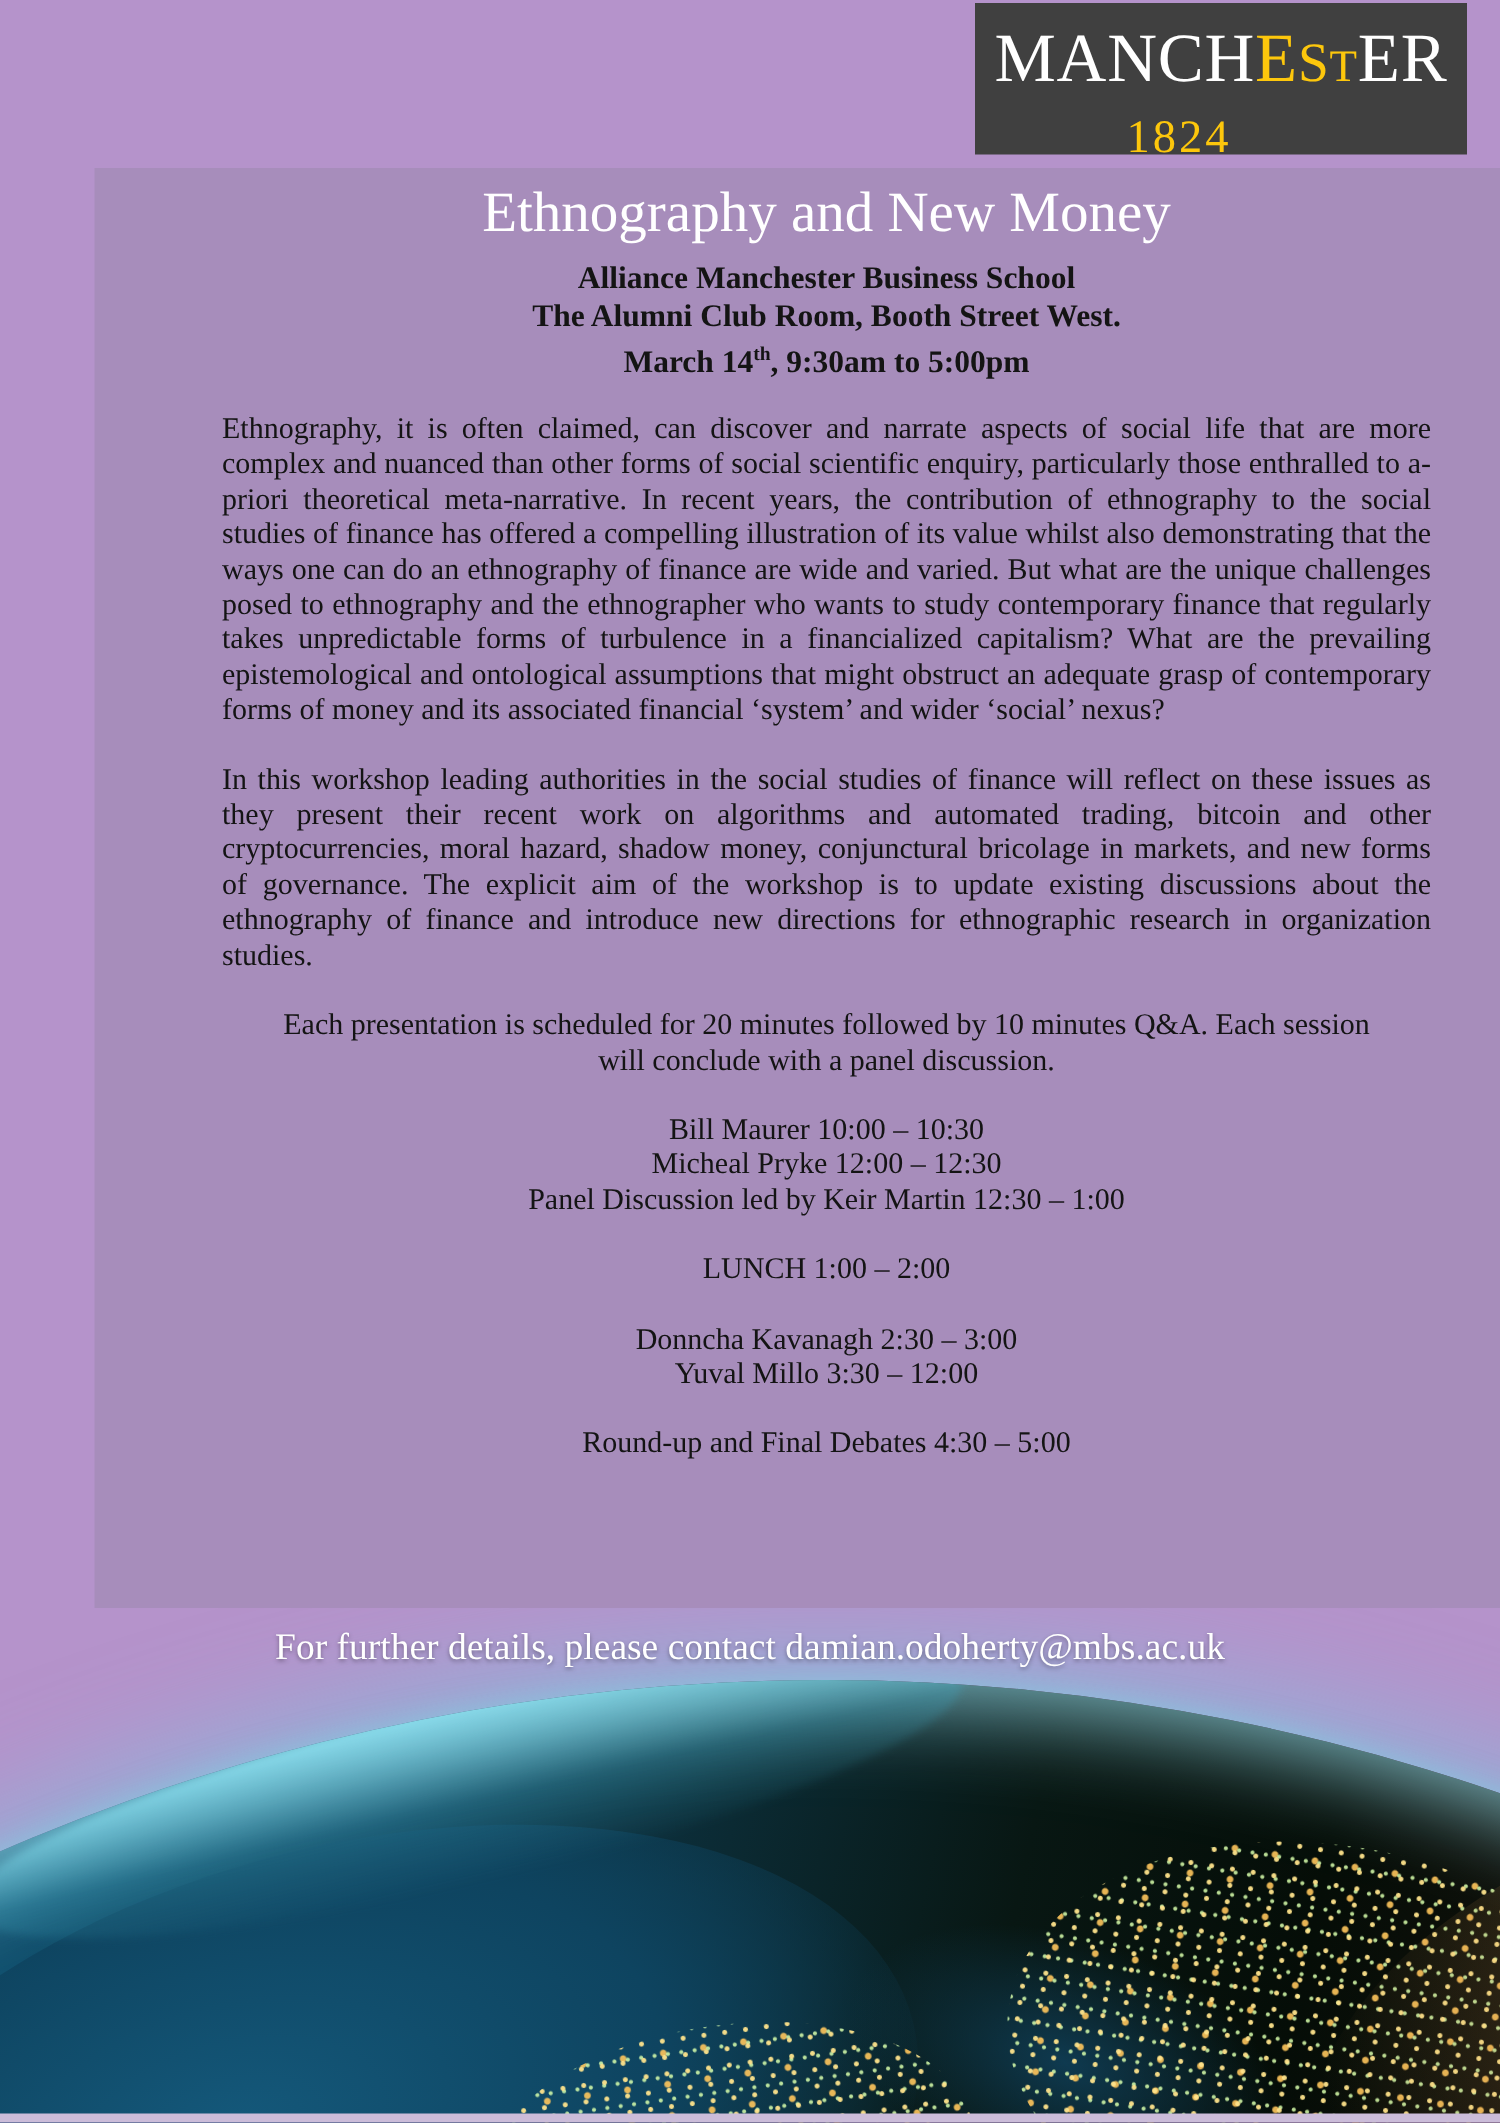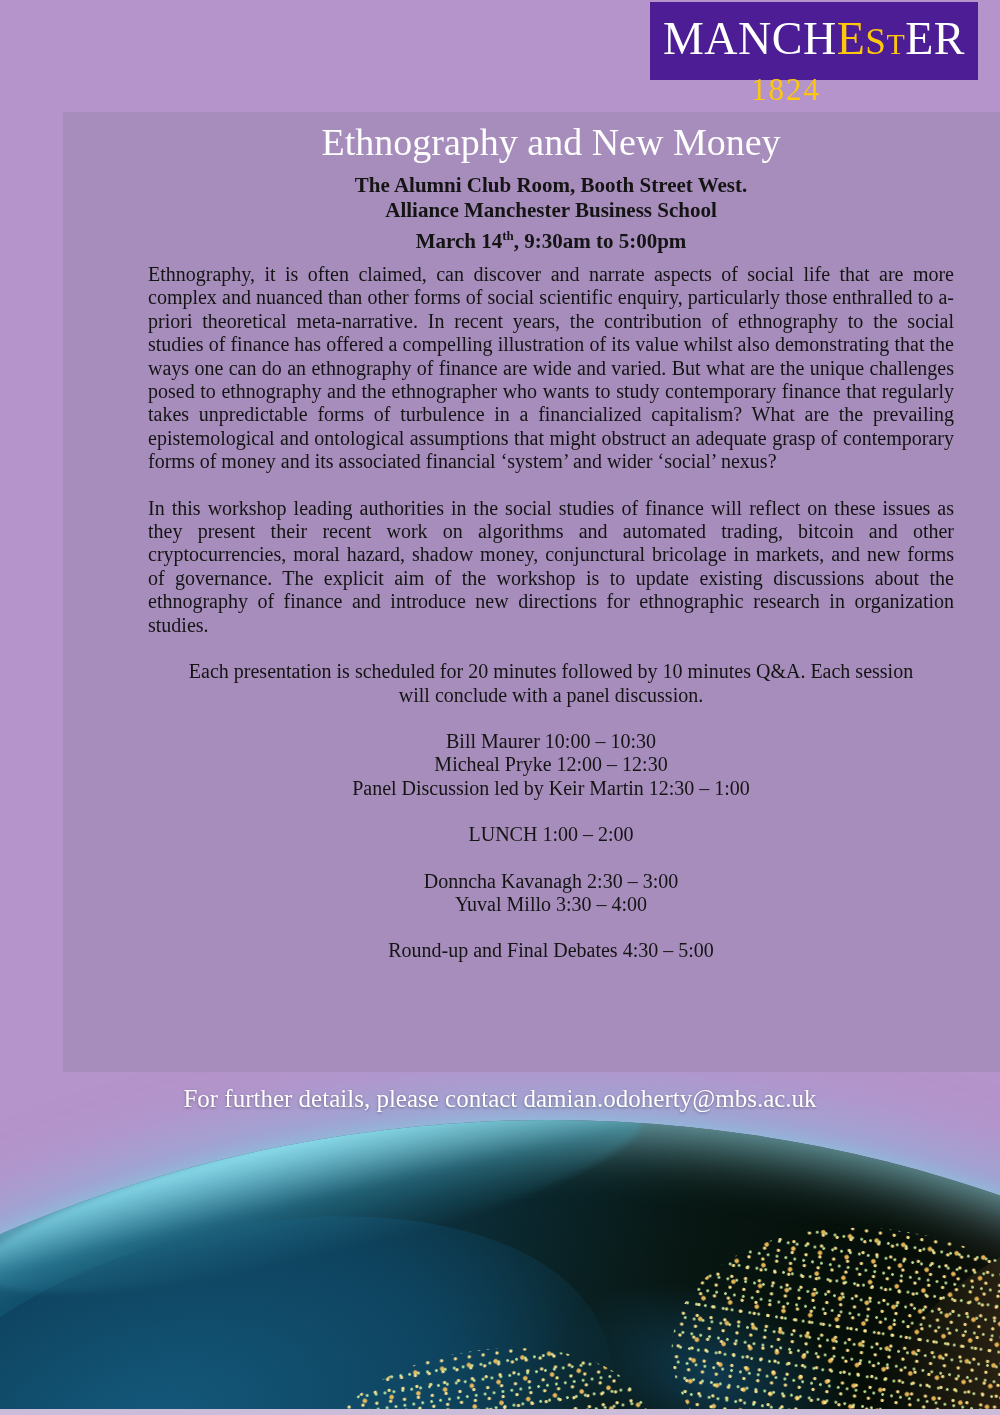--- a/index.html
+++ b/index.html
@@ -4,22 +4,22 @@
 <style>
   html,body{margin:0;padding:0;}
   body{
     width:1000px;height:1415px;position:relative;overflow:hidden;
     background:#b593cb;
     font-family:"Liberation Serif","DejaVu Serif",serif;
   }
 
   
   .logo-box{
-    position:absolute;left:650px;top:2px;width:328px;height:78px;
-    background:#4c1d95;text-align:center;font-family:Liberation Serif, serif;
+    position:absolute;left:650px;top:2px;width:328px;height:101px;
+    background:#404040;text-align:center;font-family:Liberation Serif, serif;
   }
   .logo-word{margin-top:14px;line-height:46px;white-space:nowrap;}
   .logo-word span{display:inline-block;vertical-align:baseline;letter-spacing:.5px;}
   .lg-w{color:#ffffff;font-size:46px;}
   .lg-y1{color:#fdc70c;font-size:46px;}
   .lg-y2{color:#fdc70c;font-size:37px;}
   .lg-y3{color:#fdc70c;font-size:30px;}
   .logo-year{
     color:#fdc70c;font-size:31px;line-height:31px;margin-top:2px;
     text-align:center;padding-right:56px;letter-spacing:2px;
@@ -33,21 +33,21 @@
   .panel-inner{padding:6px 85px 0 85px;}
   .flyer-title{
     color:#ffffff;font-size:38px;font-weight:normal;line-height:44px;
     text-align:center;margin:2px 0 0 0;
   }
   .venue{ text-align:center;font-weight:bold;font-size:21px;line-height:25px;margin-top:9px;}
   .venue sup{font-size:13px;}
   .para{
     font-size:20px;line-height:23.4px;text-align:justify;margin:0;
   }
-  .para.first{margin-top:9px;}
+  .para.first{margin-top:21px;}
   .para.gap{margin-top:23px;}
   .cline{font-size:20px;line-height:23.4px;text-align:center;margin:0;}
   .block-gap{margin-top:23px;}
 
   
   .earth{
     position:absolute;left:0;top:1072px;width:1000px;height:343px;overflow:hidden;
     background:
       radial-gradient(circle at 94% 0%, rgba(255,243,199,.95) 0%, rgba(252,214,128,.6) 16%, rgba(250,205,115,0) 44%),
       linear-gradient(100deg,#040f1d 0%,#072固 0%,#07243a 12%,#0c4361 24%,#166e88 34%,#3f9aa8 44%,#8fb7a7 53%,#cdbd92 64%,#ecc478 76%,#f6d489 88%,#fbe3a4 100%);
@@ -114,41 +114,41 @@
     <span class="lg-w">MANCH</span><span class="lg-y1">E</span><span class="lg-y2">S</span><span class="lg-y3">T</span><span class="lg-w">ER</span>
   </div>
   <div class="logo-year">1824</div>
 </div>
 
 <div class="panel">
   <div class="panel-inner">
     <h1 class="flyer-title">Ethnography and New Money</h1>
 
     <div class="venue">
+      <div>Alliance Manchester Business School</div>
       <div>The Alumni Club Room, Booth Street West.</div>
-      <div>Alliance Manchester Business School</div>
       <div><span>March 14</span><sup>th</sup><span>, 9:30am to 5:00pm</span></div>
     </div>
 
     <p class="para first">Ethnography, it is often claimed, can discover and narrate aspects of social life that are more complex and nuanced than other forms of social scientific enquiry, particularly those enthralled to a-priori theoretical meta-narrative. In recent years, the contribution of ethnography to the social studies of finance has offered a compelling illustration of its value whilst also demonstrating that the ways one can do an ethnography of finance are wide and varied. But what are the unique challenges posed to ethnography and the ethnographer who wants to study contemporary finance that regularly takes unpredictable forms of turbulence in a financialized capitalism? What are the prevailing epistemological and ontological assumptions that might obstruct an adequate grasp of contemporary forms of money and its associated financial ‘system’ and wider ‘social’ nexus?</p>
     <p class="para gap">In this workshop leading authorities in the social studies of finance will reflect on these issues as they present their recent work on algorithms and automated trading, bitcoin and other cryptocurrencies, moral hazard, shadow money, conjunctural bricolage in markets, and new forms of governance. The explicit aim of the workshop is to update existing discussions about the ethnography of finance and introduce new directions for ethnographic research in organization studies.</p>
 
     <p class="cline block-gap" style="padding:0 40px;">Each presentation is scheduled for 20 minutes followed by 10 minutes Q&amp;A. Each session will conclude with a panel discussion.</p>
 
     <div class="block-gap">
       <div class="cline">Bill Maurer 10:00 – 10:30</div>
       <div class="cline">Micheal Pryke 12:00 – 12:30</div>
       <div class="cline">Panel Discussion led by Keir Martin 12:30 – 1:00</div>
     </div>
 
     <div class="cline block-gap">LUNCH 1:00 – 2:00</div>
 
     <div class="block-gap">
       <div class="cline">Donncha Kavanagh 2:30 – 3:00</div>
-      <div class="cline">Yuval Millo 3:30 – 4:00</div>
+      <div class="cline">Yuval Millo 3:30 – 12:00</div>
     </div>
 
     <div class="cline block-gap">Round-up and Final Debates 4:30 – 5:00</div>
   </div>
 </div>
 
 <div class="earth">
   <div class="atmo"></div>
   <div class="sphere">
     <div class="sea-main"></div>

